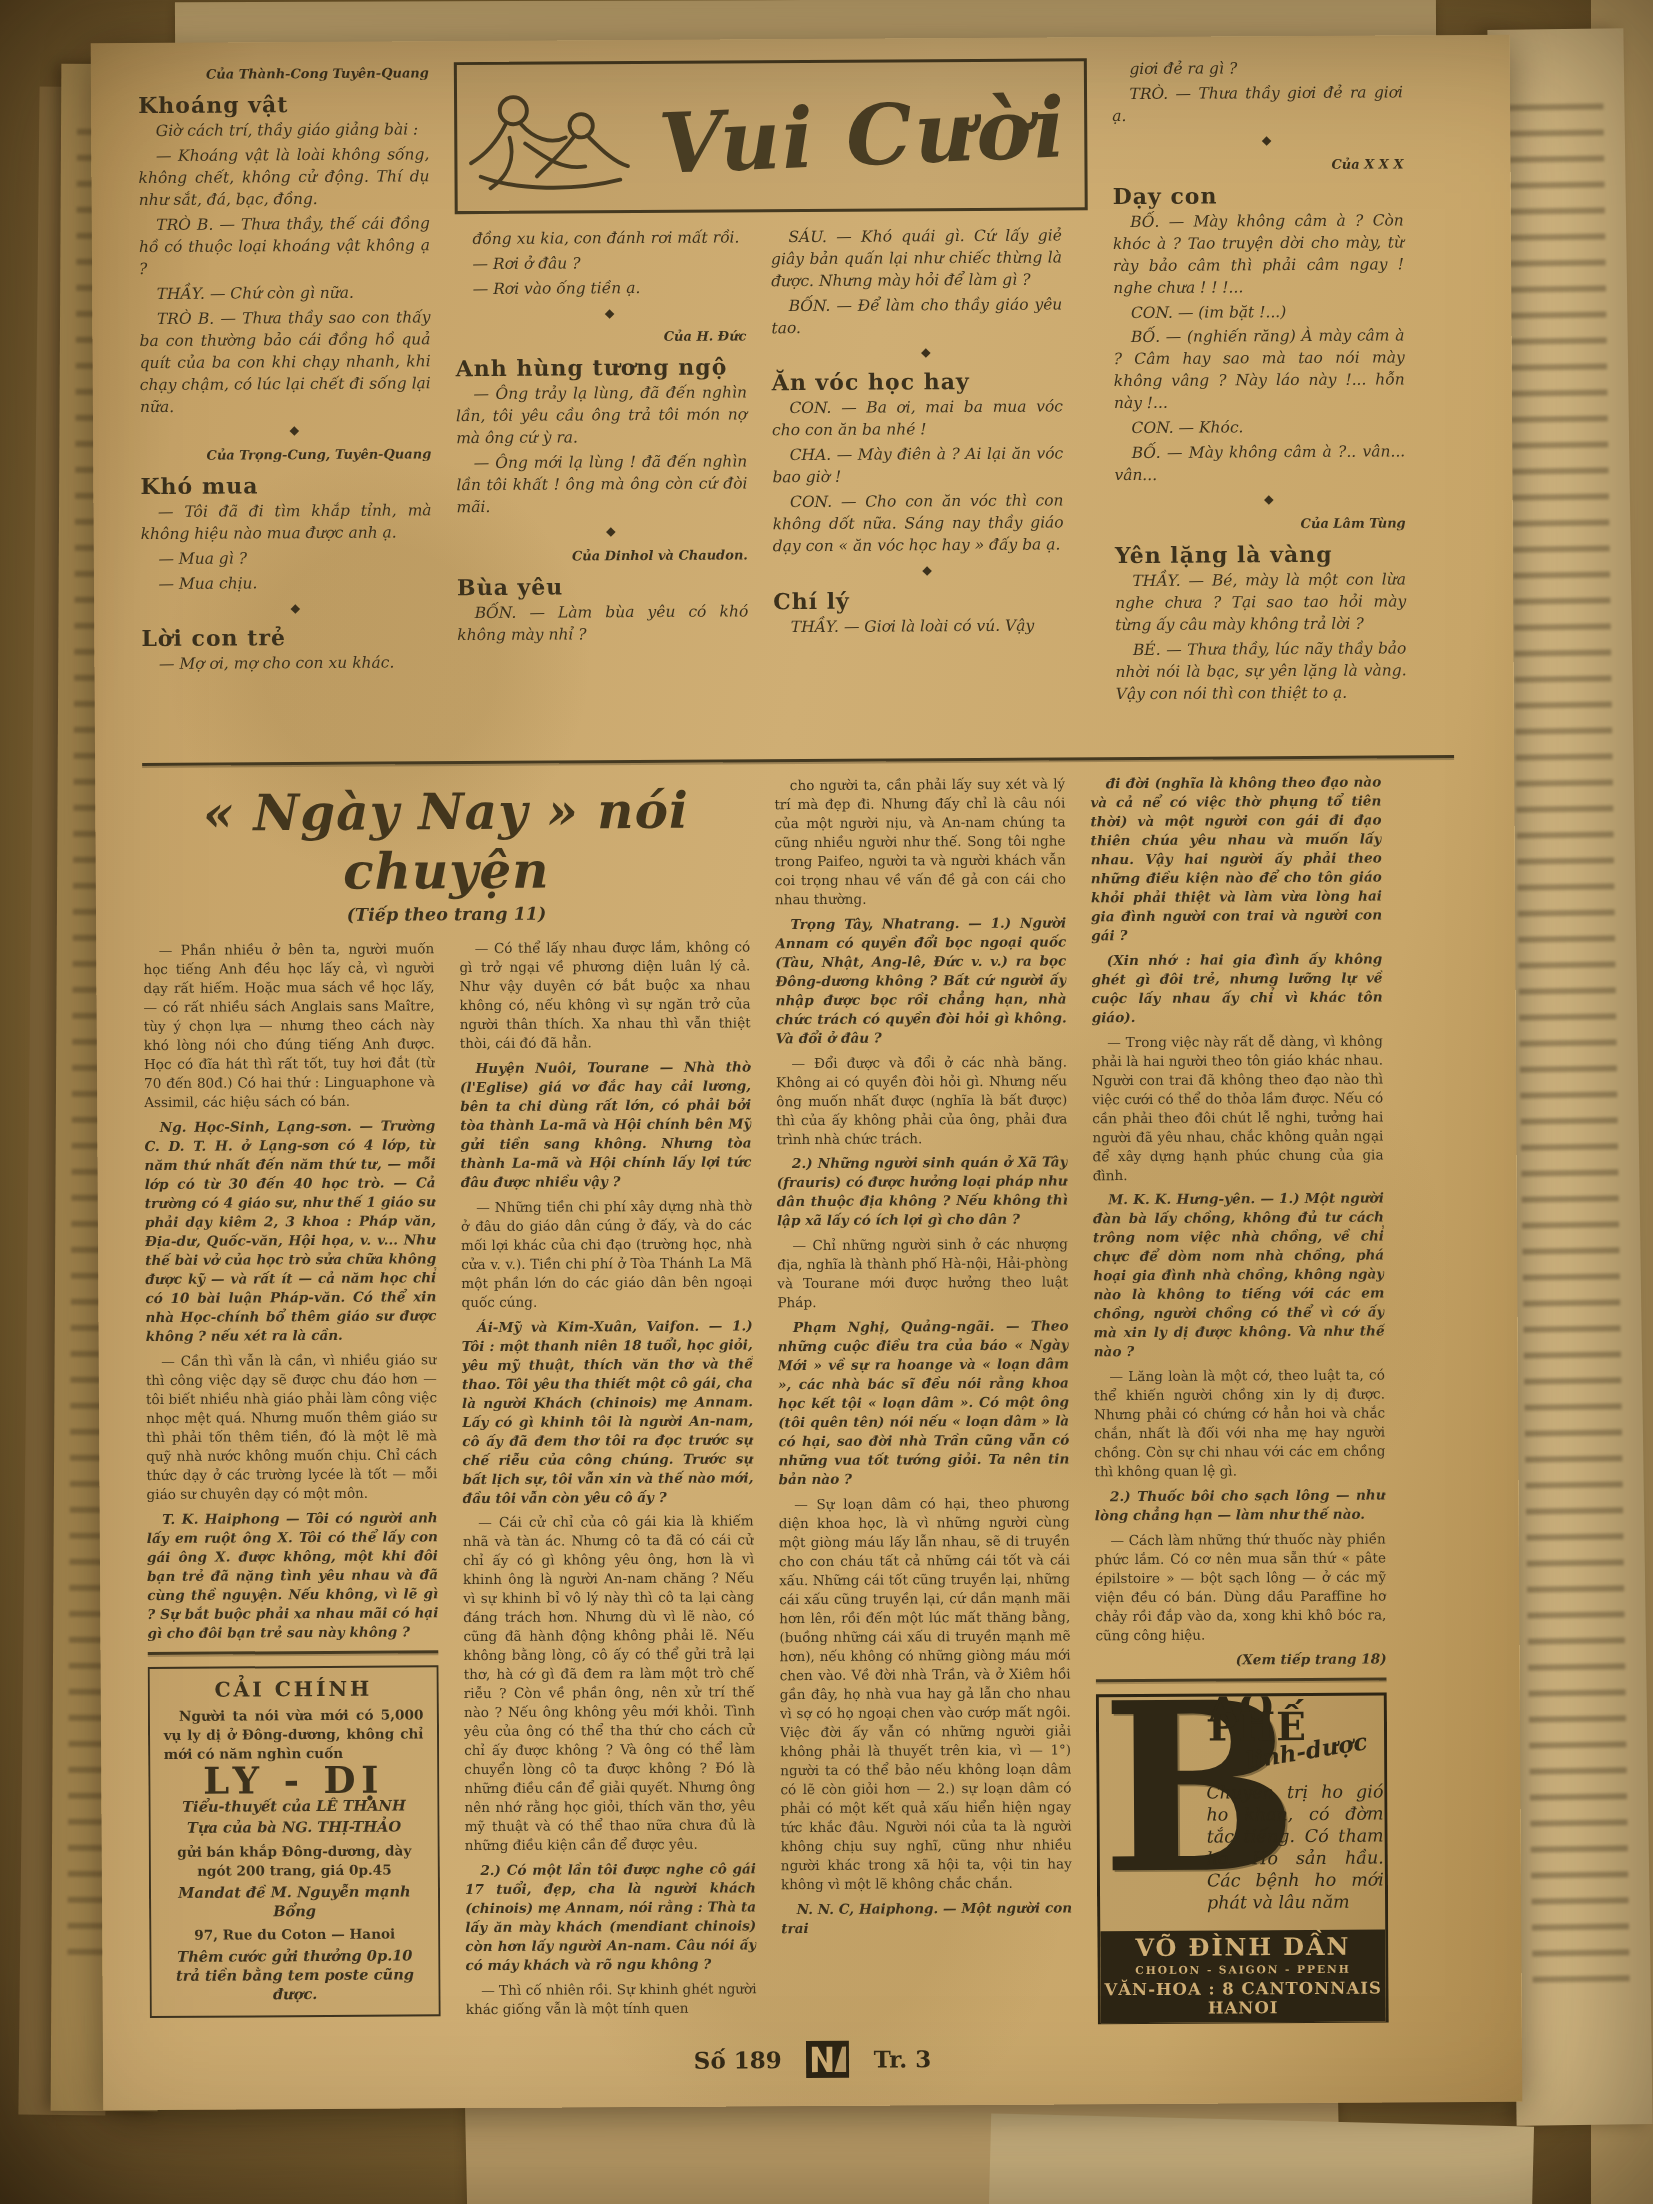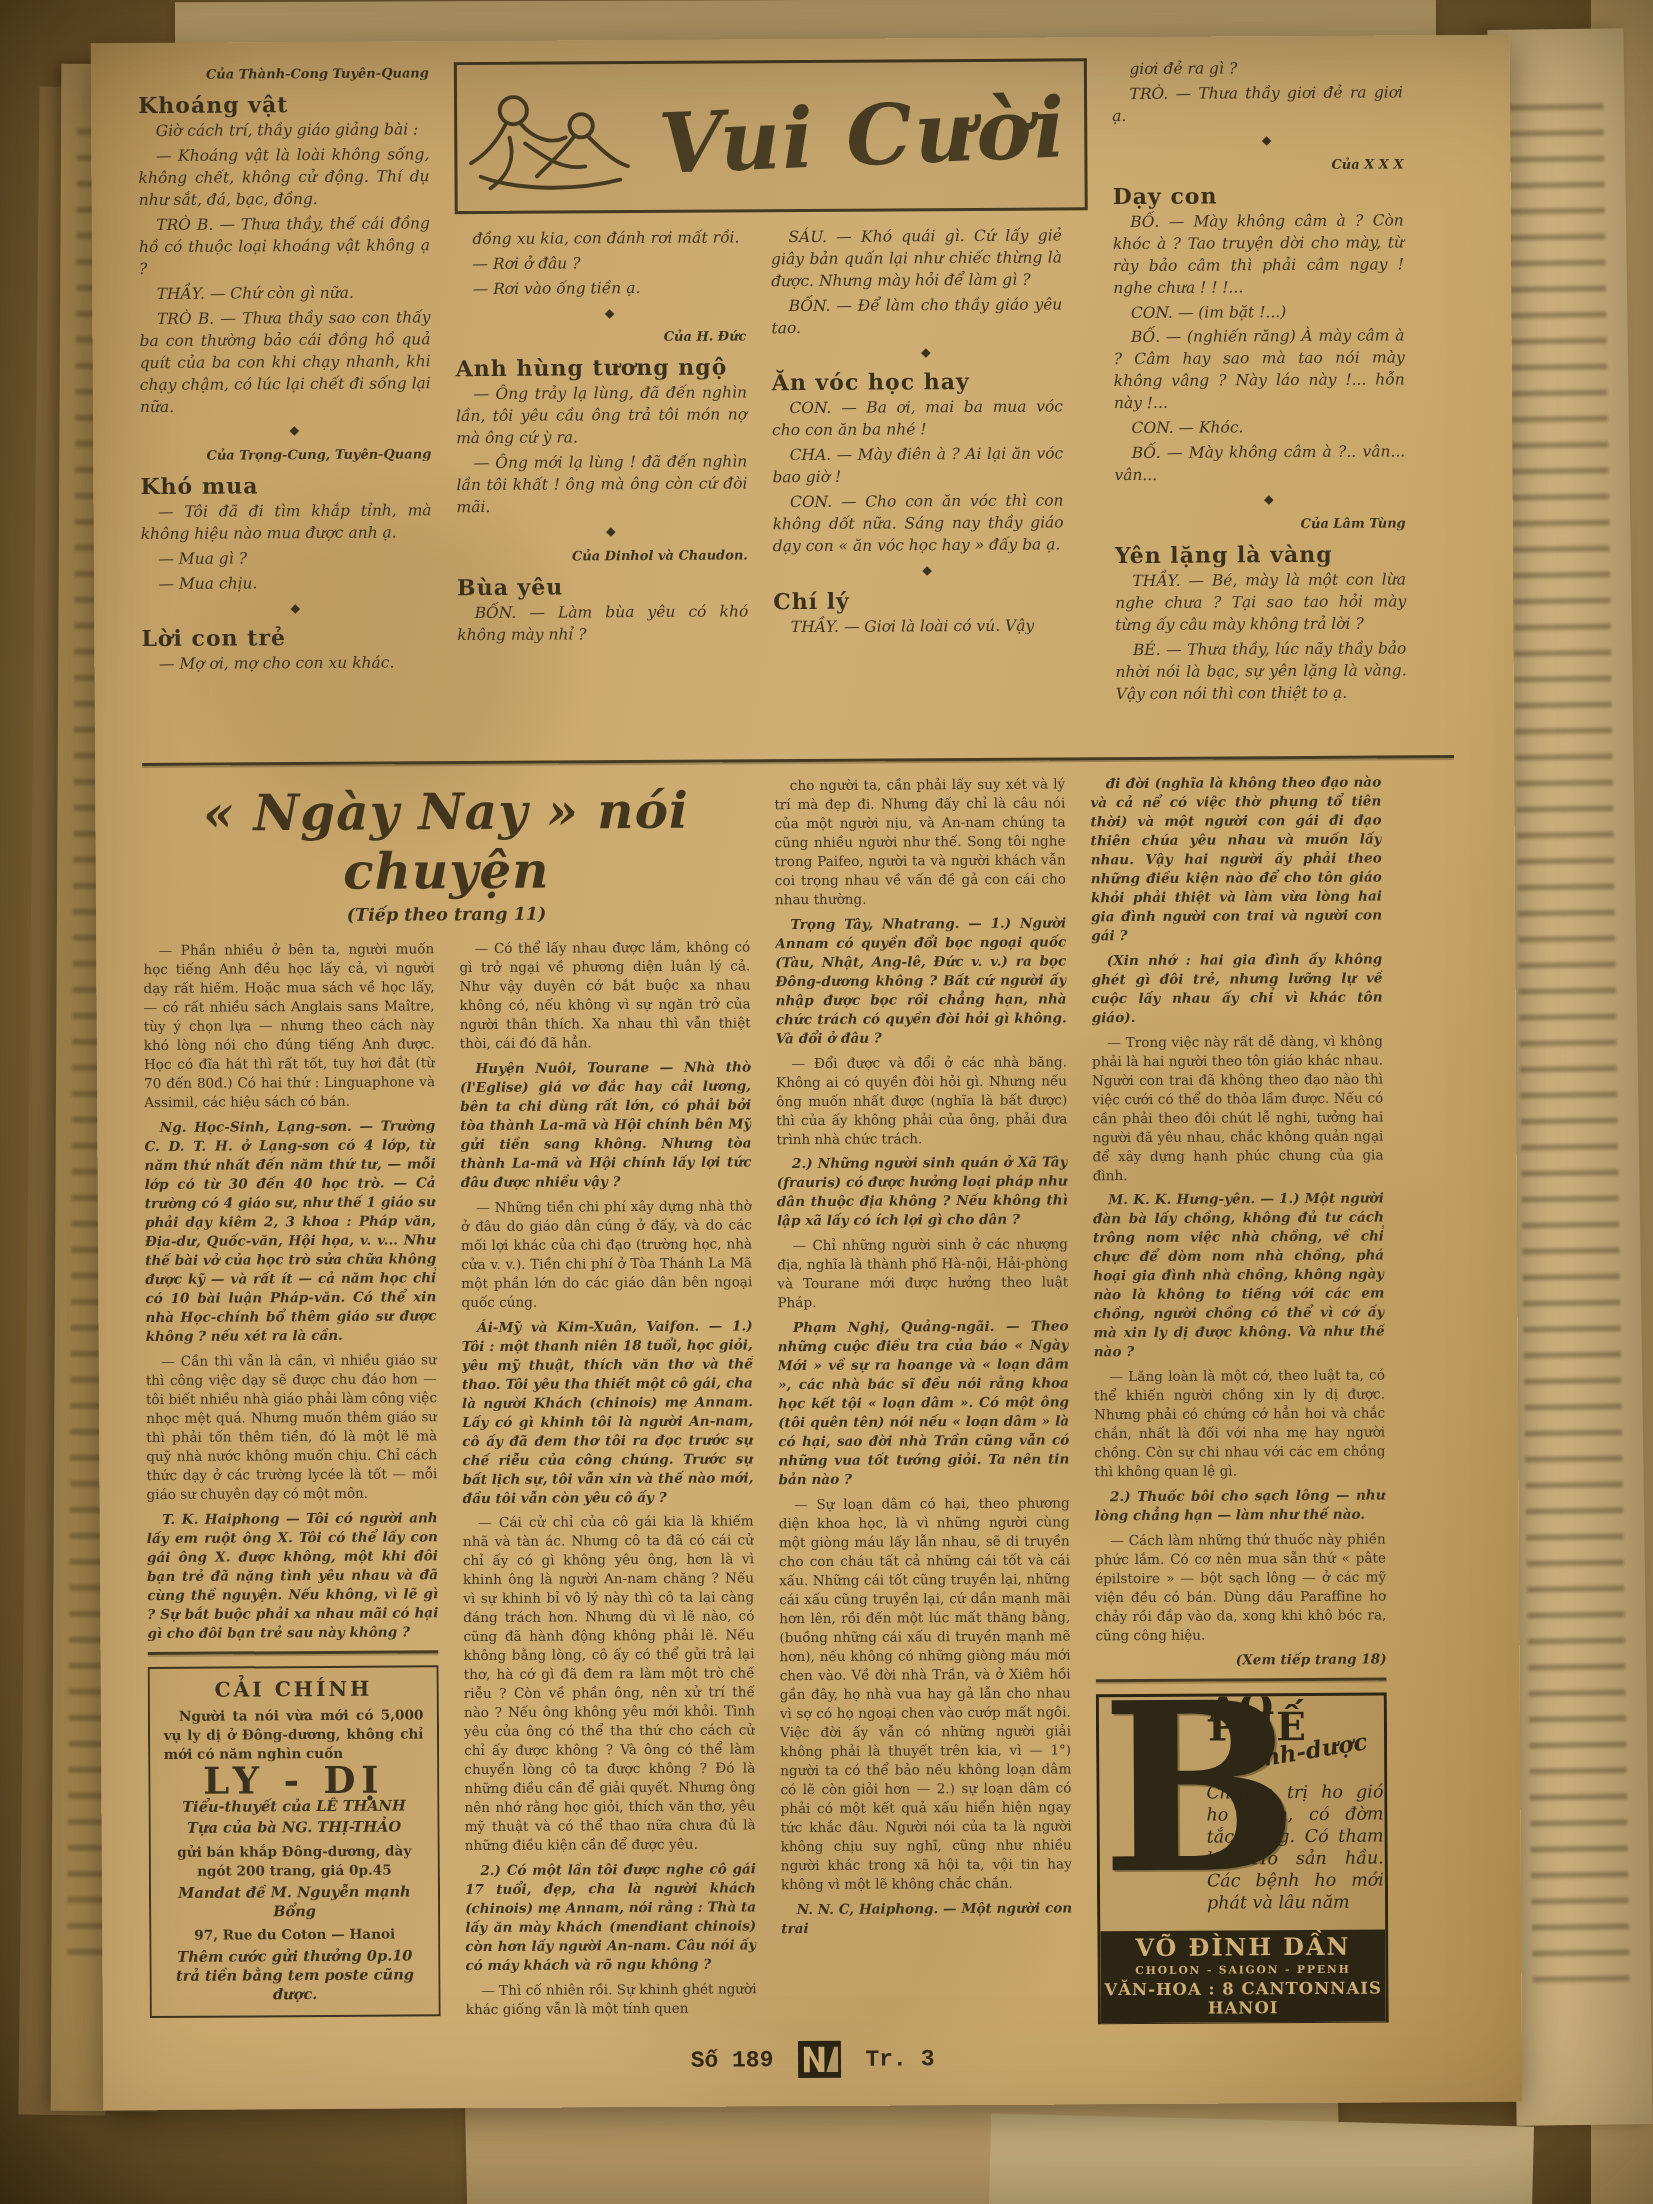--- a/index.html
+++ b/index.html
@@ -88,21 +88,21 @@
     line-height:22px;color:#2f2715;}
   .bp-band{position:absolute;left:0;right:0;bottom:0;background:#2d2514;color:#cead74;
     text-align:center;padding:3.9px 1.9px 4.9px;}
   .bp-brand{font-size:24px;font-weight:bold;letter-spacing:1.9px;line-height:1.1;}
   .bp-addr1{font-size:10.7px;font-weight:bold;letter-spacing:1.9px;}
   .bp-addr2{font-size:16.5px;font-weight:bold;letter-spacing:1px;}
   .continued{text-align:right;font-style:italic;font-weight:bold;font-size:13.6px;margin:3.9px 0 0;}
   
   .footer{position:absolute;left:0;top:2001px;width:100%;text-align:center;font-size:23px;
     font-weight:bold;color:#352b17;}
-  .footer .part{display:inline-block;vertical-align:middle;margin:0 9.7px;font-family:Liberation Mono, monospace;}
+  .footer .part{display:inline-block;vertical-align:middle;margin:0 9.7px;}
   .nn-logo{display:inline-block;vertical-align:middle;width:45px;height:39px;margin:0 5.8px;}
 </style>
 </head>
 <body>
 
 <div class="photo">
   <div class="edge left-under2"></div>
   <div class="edge left-under">
       <div class="ghost" style="position:absolute;left:15.5px;top:58px;width:68px;height:1844px;"></div>
     </div>

